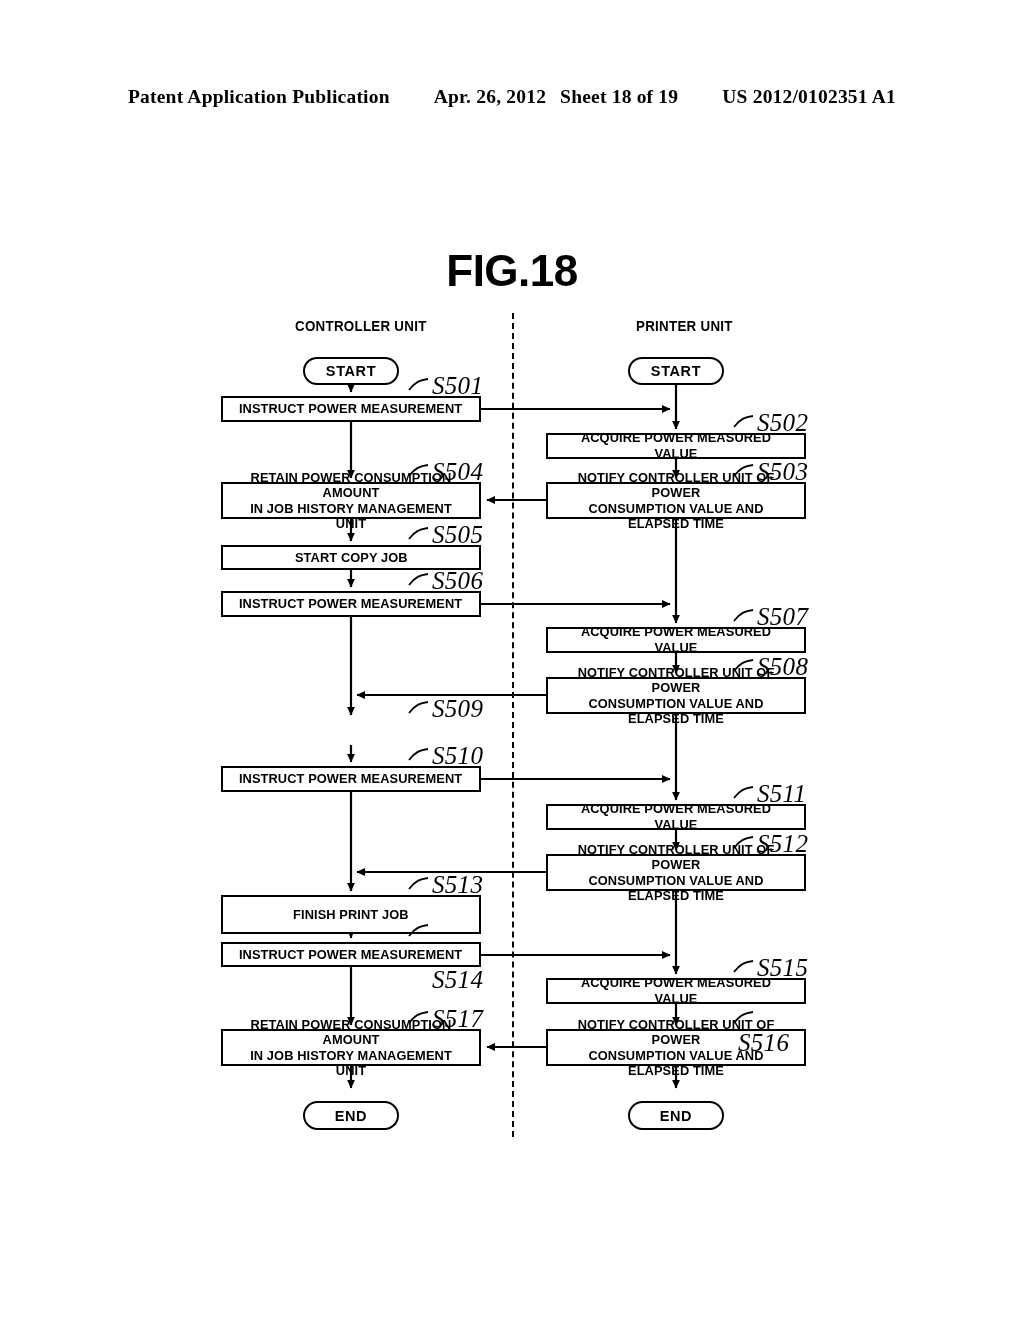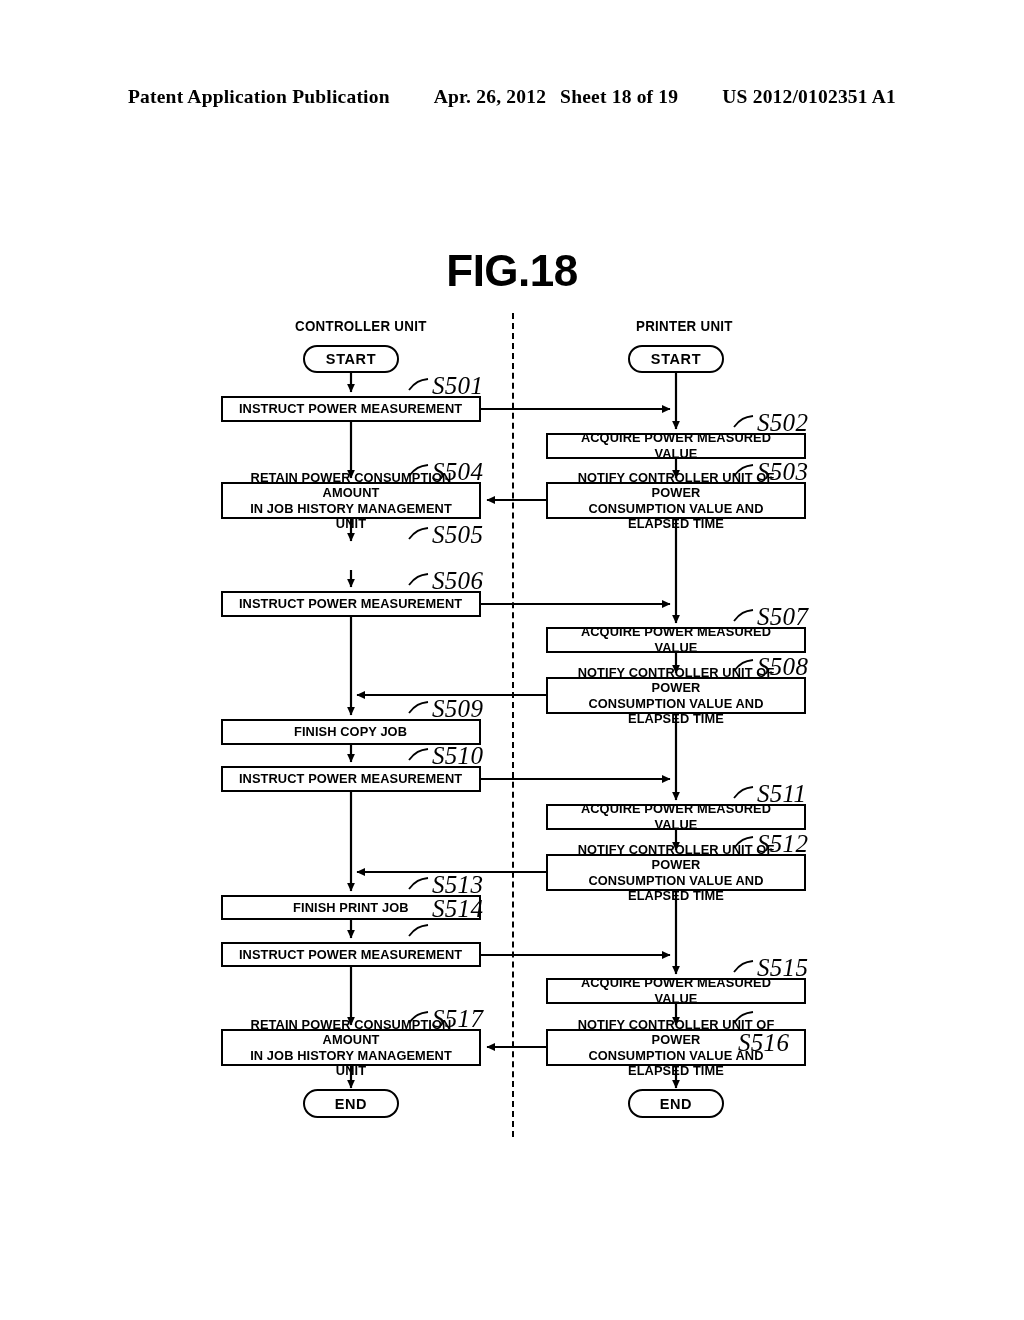--- a/index.html
+++ b/index.html
@@ -100,20 +100,21 @@
     border: 2.5px solid #000;
     border-radius: 999px;
     background: #fff;
     box-sizing: border-box;
     display: flex;
     align-items: center;
     justify-content: center;
     font-size: 14.5px;
     font-weight: bold;
     letter-spacing: 0.6px;
+    margin-top: 12px;
   }
 
   
   .step-label {
     position: absolute;
     font-family: "Liberation Serif", serif;
     font-style: italic;
     font-size: 25px;
     font-weight: normal;
     letter-spacing: 0.3px;
@@ -195,46 +196,46 @@
   <div class="step-label" style="left:432px; top:372px;">S501</div>
 
   <div class="box two-line" style="left:221px; top:482px; width:260px; height:37px;">
     <div>
       <span>RETAIN POWER CONSUMPTION AMOUNT</span>
       <span>IN JOB HISTORY MANAGEMENT UNIT</span>
     </div>
   </div>
   <div class="step-label" style="left:432px; top:458px;">S504</div>
 
+  <div class="box" style="left:221px; top:545px; width:260px; height:25px;">
+    <span>START COPY JOB</span>
+  </div>
   <div class="step-label" style="left:432px; top:521px;">S505</div>
 
   <div class="box" style="left:221px; top:591px; width:260px; height:26px;">
     <span>INSTRUCT POWER MEASUREMENT</span>
   </div>
   <div class="step-label" style="left:432px; top:567px;">S506</div>
 
-  <div class="box" style="left:221px; top:719px; width:260px; height:26px;">
-    <span>FINISH COPY JOB</span>
-  </div>
   <div class="step-label" style="left:432px; top:695px;">S509</div>
 
   <div class="box" style="left:221px; top:766px; width:260px; height:26px;">
     <span>INSTRUCT POWER MEASUREMENT</span>
   </div>
   <div class="step-label" style="left:432px; top:742px;">S510</div>
 
-  <div class="box" style="left:221px; top:895px; width:260px; height:25px;">
+  <div class="box" style="left:221px; top:895px; width:260px; height:39px;">
     <span>FINISH PRINT JOB</span>
   </div>
   <div class="step-label" style="left:432px; top:871px;">S513</div>
 
   <div class="box" style="left:221px; top:942px; width:260px; height:25px;">
     <span>INSTRUCT POWER MEASUREMENT</span>
   </div>
-  <div class="step-label" style="left:432px; top:895px;">S514</div>
+  <div class="step-label" style="left:432px; top:966px;">S514</div>
 
   <div class="box two-line" style="left:221px; top:1029px; width:260px; height:37px;">
     <div>
       <span>RETAIN POWER CONSUMPTION AMOUNT</span>
       <span>IN JOB HISTORY MANAGEMENT UNIT</span>
     </div>
   </div>
   <div class="step-label" style="left:432px; top:1005px;">S517</div>
 
   <div class="terminator" style="left:303px; top:1089px; width:96px; height:29px;">END</div>

